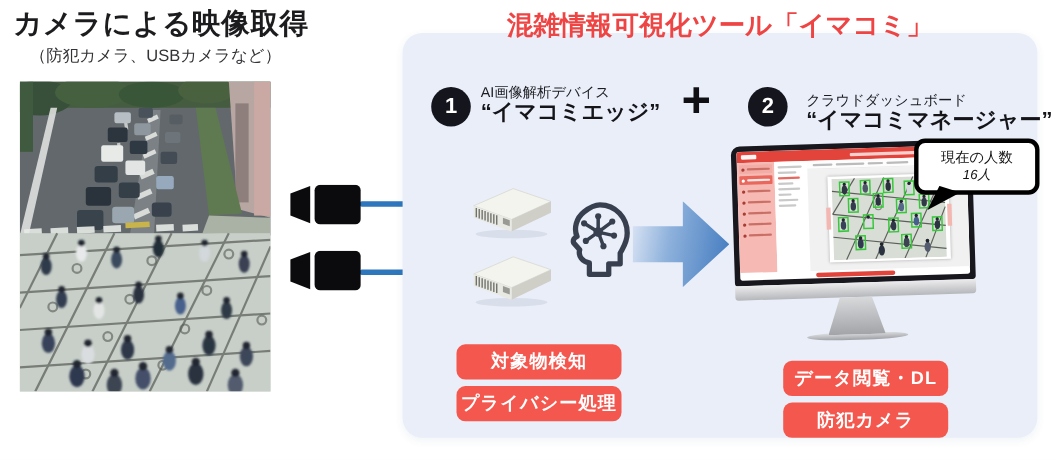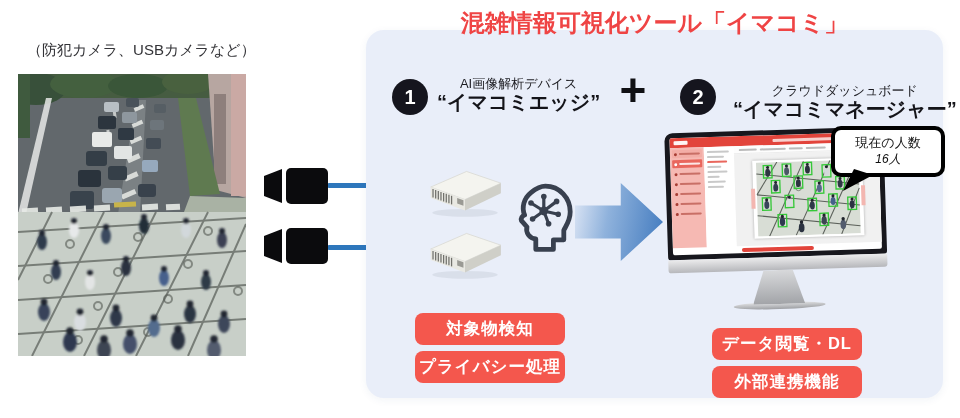--- a/index.html
+++ b/index.html
@@ -20,21 +20,21 @@
   .cable1 { left:327px; top:183px; width:118px; }
   .cable2 { left:327px; top:245px; width:118px; }
 
   
   .panel { position:absolute; left:366px; top:30px; width:577px; height:368px; background:#e9eef9; border-radius:18px; box-shadow:0 2px 8px rgba(40,60,120,.06); }
   .panel-title { position:absolute; left:366px; top:7px; width:577px; text-align:center; font-size:24px; font-weight:700; color:#ef4444; z-index:3; }
 
   .step-circle { position:absolute; width:36px; height:36px; border-radius:50%; background:#15151e; color:#fff; display:flex; align-items:center; justify-content:center; font-size:20px; font-weight:700; z-index:2; }
   .circle1 { left:392px; top:79px; }
   .circle2 { left:680px; top:79px; }
-  .step-label { position:absolute; z-index:2; color:#1b1b20;text-align:center; }
+  .step-label { position:absolute; z-index:2; color:#1b1b20; }
   .label1 { left:437px; top:75px; }
   .label2 { left:733px; top:82px; }
   .step-label .l1 { font-size:13px; line-height:17px; }
   .step-label .l2 { font-size:20px; font-weight:700; line-height:20px; color:#141419; }
   .plus-sign { position:absolute; left:608px; top:63px; width:50px; text-align:center; font-size:46px; font-weight:600; color:#101014; z-index:2; }
 
   
   .device { position:absolute; width:78px; height:58px; z-index:2; }
   .device1 { left:426px; top:166px; }
   .device2 { left:426px; top:228px; }
@@ -86,20 +86,21 @@
   .tagcol { position:absolute; display:flex; flex-direction:column; align-items:center; gap:6px; z-index:2; }
   .tags-left { left:415px; top:313px; width:150px; }
   .tags-right { left:712px; top:328px; width:150px; }
   .tag { display:flex; align-items:center; justify-content:center; width:150px; height:32px; background:#f4574d; color:#fff; font-size:16.5px; font-weight:700; letter-spacing:1px; border-radius:8px; }
 </style>
 </head>
 <body>
 
 <div class="canvas">
 
+  <div class="left-title">カメラによる映像取得</div>
   <div class="left-sub">（防犯カメラ、USBカメラなど）</div>
 
   <div class="photo">
     <svg viewBox="0 0 228 282" preserveAspectRatio="none">
       <defs>
           <filter id="pblur" x="-30%" y="-30%" width="160%" height="160%">
             <feGaussianBlur stdDeviation="1.1"></feGaussianBlur>
           </filter>
         </defs>
 
@@ -568,16 +569,16 @@
         <polygon points="0,22 11,0 30,6" fill="#000"></polygon>
       </svg>
   </div>
 
   <div class="tagcol tags-left">
     <div class="tag">対象物検知</div>
     <div class="tag">プライバシー処理</div>
   </div>
   <div class="tagcol tags-right">
     <div class="tag">データ閲覧・DL</div>
-    <div class="tag">外部連携機能</div>
+    <div class="tag">防犯カメラ</div>
   </div>
 
 </div>
 
 </body></html>

